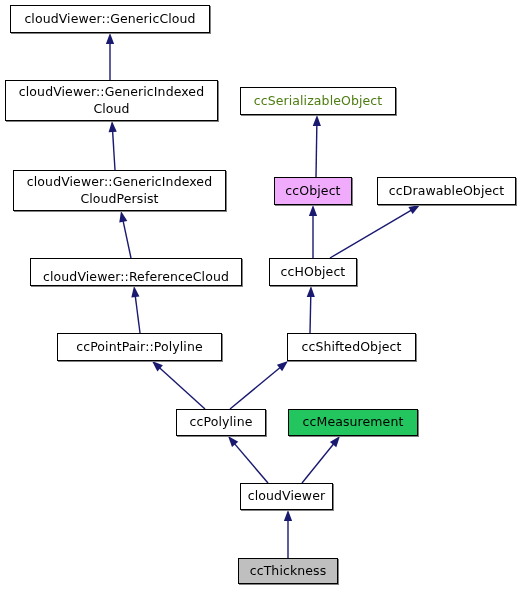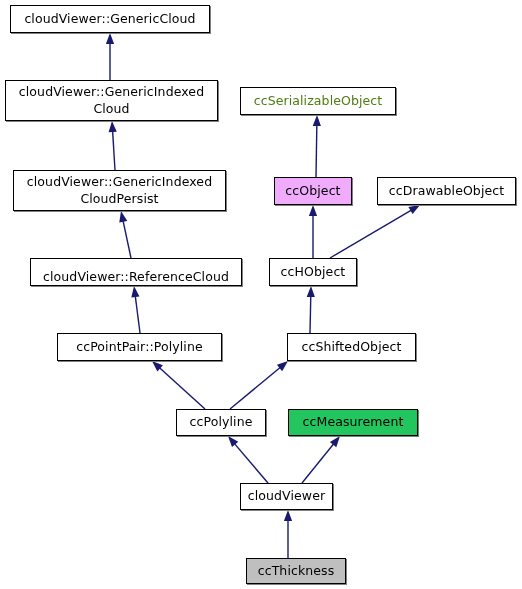--- a/index.html
+++ b/index.html
@@ -37,21 +37,20 @@
     text-align: center;
     font-size: 12.5px;
     line-height: 1.30;
     letter-spacing: 0.1px;
     white-space: pre-line;
     box-shadow: 1px 1px 0 0 #808080;
     z-index: 2;
   }
   .node.highlight {
     background: #bfbfbf;
-    margin-left: 8px;
   }
 </style>
 </head>
 <body>
 
 <div id="diagram" style="width: 522px; height: 589px; background: rgb(255, 255, 255); text-decoration: underline;">
   <svg id="edge-layer" width="522" height="589" viewBox="0 0 522 589" xmlns="http://www.w3.org/2000/svg">
       <g>
         <line x1="110" y1="80" x2="110" y2="42" stroke="#191970" stroke-width="1.4"></line>
         <polygon points="110,33 114.1,44 105.9,44" fill="#191970"></polygon>

